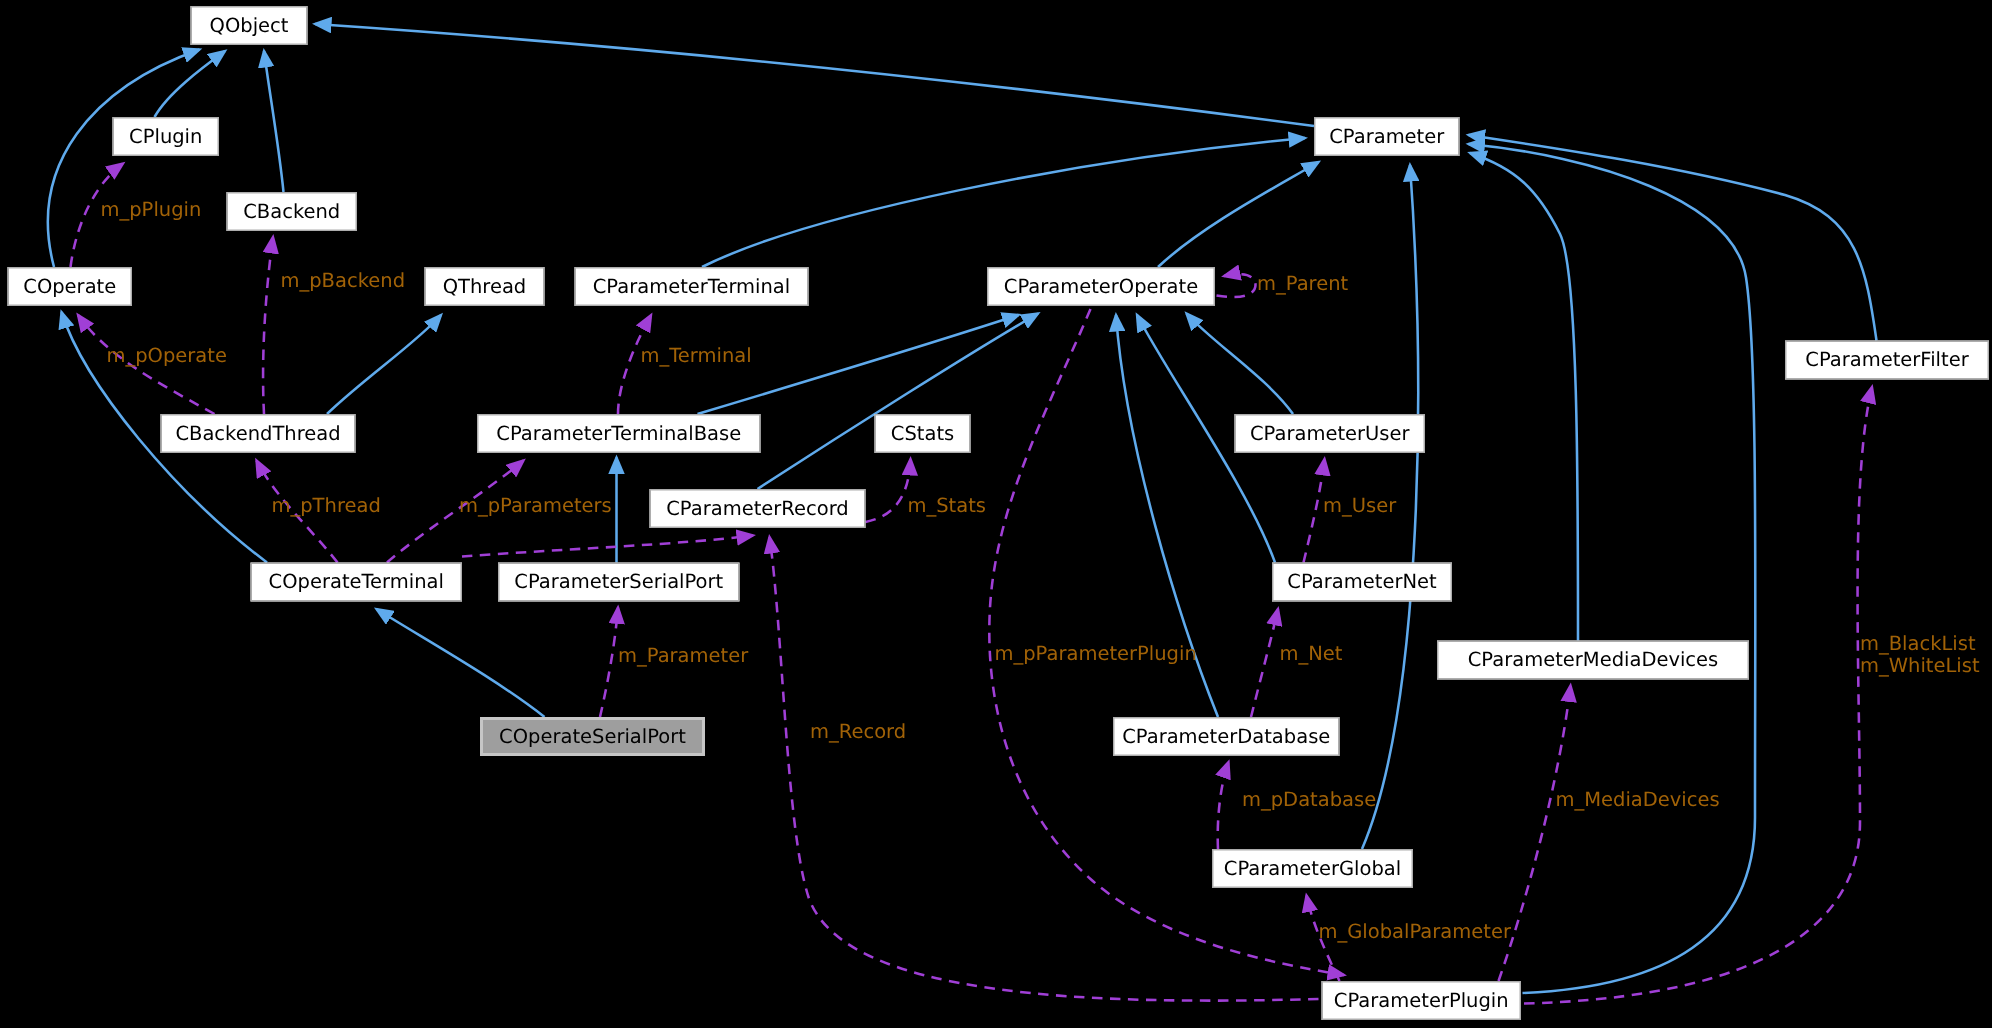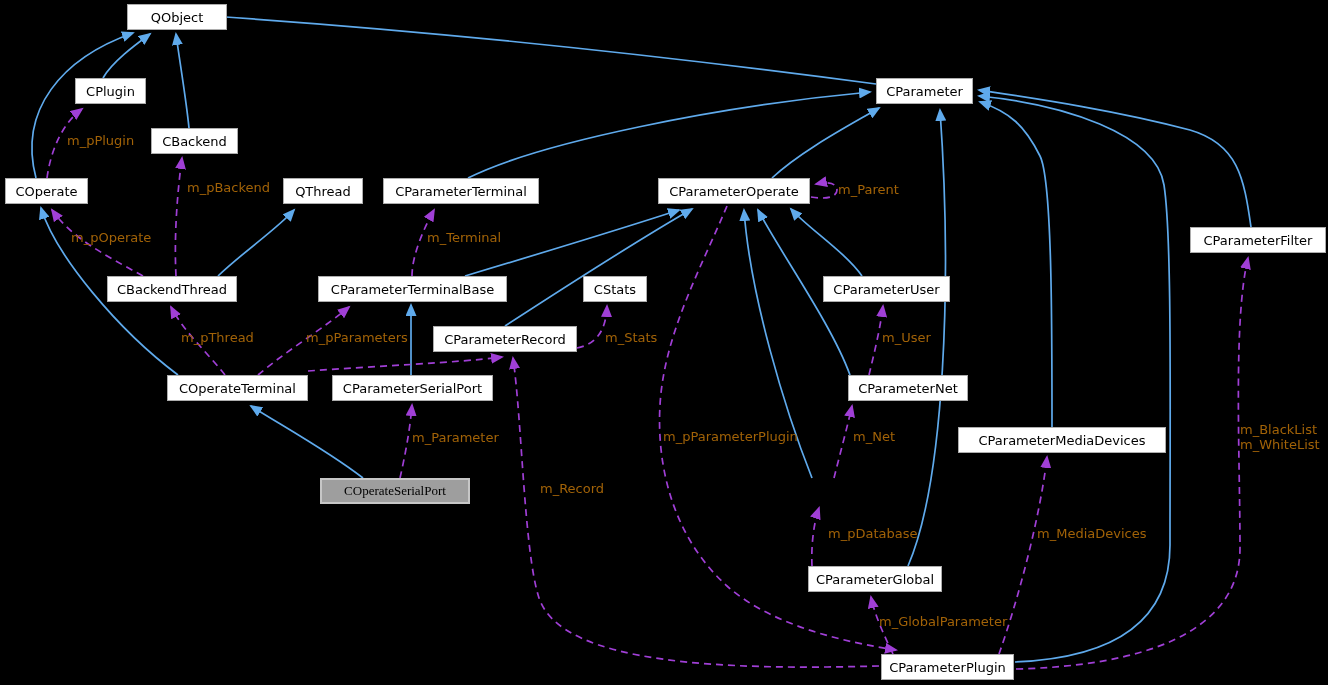--- a/index.html
+++ b/index.html
@@ -8,21 +8,21 @@
     font-family:"DejaVu Sans","Liberation Sans",sans-serif;overflow:hidden;
   }
   svg.edge-layer{position:absolute;left:0;top:0;width:1328px;height:685px;}
   .edge-inherit{fill:none;stroke:#5FAAEC;stroke-width:1.7;}
   .edge-member{fill:none;stroke:#A03FD6;stroke-width:1.7;stroke-dasharray:7 5;}
   .node{
     position:absolute;box-sizing:border-box;background:#ffffff;border:1px solid #ADADAD;
     color:#000;font-size:13px;display:flex;align-items:center;justify-content:center;
     white-space:nowrap;z-index:2;
   }
-  .node.hl{background:#9E9E9E;border:2px solid #C6C6C6;font-family:Liberation Serif, serif;}
+  .node.hl{background:#9E9E9E;border:2px solid #C6C6C6;}
   .edge-label{
     position:absolute;color:#a16207;font-size:13px;line-height:15px;
     white-space:pre-line;z-index:1;
   }
 </style>
 </head>
 <body>
 
 <div class="canvas">
 
@@ -69,39 +69,40 @@
     <path class="edge-member" d="M 869,375 C 874,354 880,330 883,306" marker-end="url(#arrow-purple)"></path>
     <path class="edge-member" d="M 834,478 C 840,454 847,428 852,406" marker-end="url(#arrow-purple)"></path>
     <path class="edge-member" d="M 812,566 C 811,544 814,522 819,508" marker-end="url(#arrow-purple)"></path>
     <path class="edge-member" d="M 893,654 C 884,635 875,616 871,597" marker-end="url(#arrow-purple)"></path>
     <path class="edge-member" d="M 999,654 C 1018,600 1040,518 1047,457" marker-end="url(#arrow-purple)"></path>
     <path class="edge-member" d="M 1016,669 C 1140,666 1240,634 1240,548 C 1240,455 1233,320 1248,258" marker-end="url(#arrow-purple)"></path>
     <path class="edge-member" d="M 727,206 C 700,270 664,335 660,405 C 656,475 678,542 727,586 C 772,626 845,642 896,650" marker-end="url(#arrow-purple)"></path>
     <path class="edge-member" d="M 811,197 C 829,200 837,196 837,190 C 837,184 830,181 816,184" marker-end="url(#arrow-purple)"></path>
   </svg>
 
-  <div class="node" style="left:127px;top:4px;width:100px;height:26px">QObject</div>
+  <div class="node" style="left:127px;top:4px;width:78px;height:26px">QObject</div>
   <div class="node" style="left:75px;top:78px;width:71px;height:26px">CPlugin</div>
   <div class="node" style="left:151px;top:128px;width:87px;height:26px">CBackend</div>
   <div class="node" style="left:5px;top:178px;width:83px;height:26px">COperate</div>
   <div class="node" style="left:283px;top:178px;width:80px;height:26px">QThread</div>
   <div class="node" style="left:383px;top:178px;width:156px;height:26px">CParameterTerminal</div>
   <div class="node" style="left:658px;top:178px;width:152px;height:26px">CParameterOperate</div>
   <div class="node" style="left:876px;top:78px;width:97px;height:26px">CParameter</div>
   <div class="node" style="left:1190px;top:227px;width:136px;height:26px">CParameterFilter</div>
   <div class="node" style="left:107px;top:276px;width:130px;height:26px">CBackendThread</div>
   <div class="node" style="left:318px;top:276px;width:189px;height:26px">CParameterTerminalBase</div>
   <div class="node" style="left:583px;top:276px;width:64px;height:26px">CStats</div>
   <div class="node" style="left:823px;top:276px;width:127px;height:26px">CParameterUser</div>
   <div class="node" style="left:433px;top:326px;width:144px;height:26px">CParameterRecord</div>
   <div class="node" style="left:167px;top:375px;width:141px;height:26px">COperateTerminal</div>
   <div class="node" style="left:332px;top:375px;width:161px;height:26px">CParameterSerialPort</div>
   <div class="node" style="left:848px;top:375px;width:120px;height:26px">CParameterNet</div>
   <div class="node" style="left:958px;top:427px;width:208px;height:26px">CParameterMediaDevices</div>
   <div class="node hl" style="left:320px;top:478px;width:150px;height:26px">COperateSerialPort</div>
+  <div class="node" style="left:742px;top:478px;width:151px;height:26px">CParameterDatabase</div>
   <div class="node" style="left:808px;top:566px;width:134px;height:26px">CParameterGlobal</div>
   <div class="node" style="left:881px;top:654px;width:133px;height:26px">CParameterPlugin</div>
 
   <div class="edge-label" style="left:67px;top:133px">m_pPlugin</div>
   <div class="edge-label" style="left:187px;top:180px">m_pBackend</div>
   <div class="edge-label" style="left:71px;top:230px">m_pOperate</div>
   <div class="edge-label" style="left:181px;top:330px">m_pThread</div>
   <div class="edge-label" style="left:306px;top:330px">m_pParameters</div>
   <div class="edge-label" style="left:427px;top:230px">m_Terminal</div>
   <div class="edge-label" style="left:412px;top:430px">m_Parameter</div>

